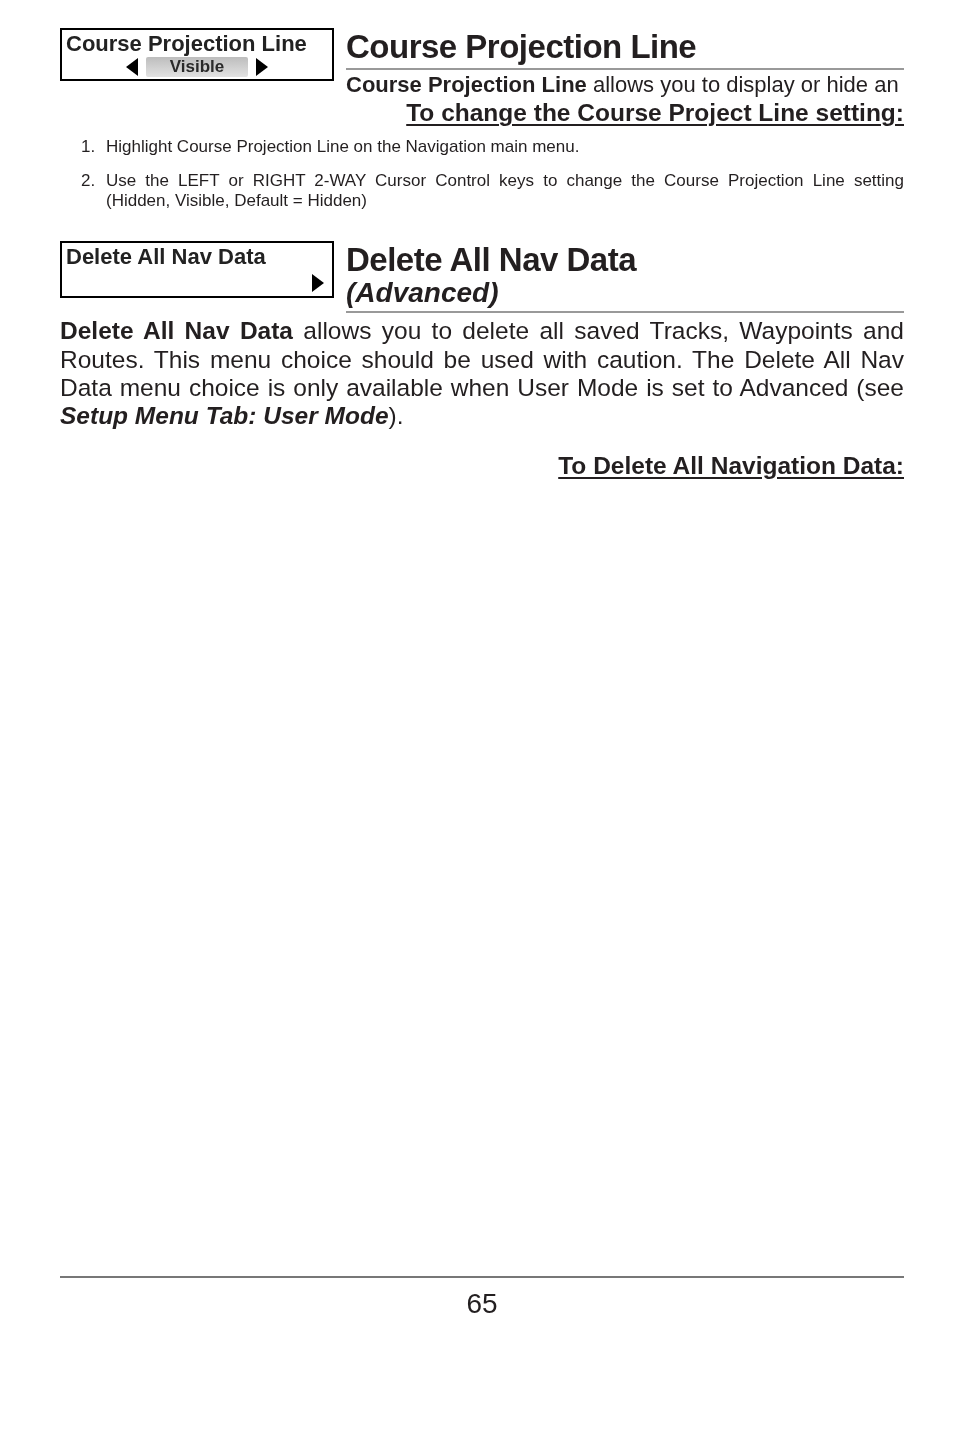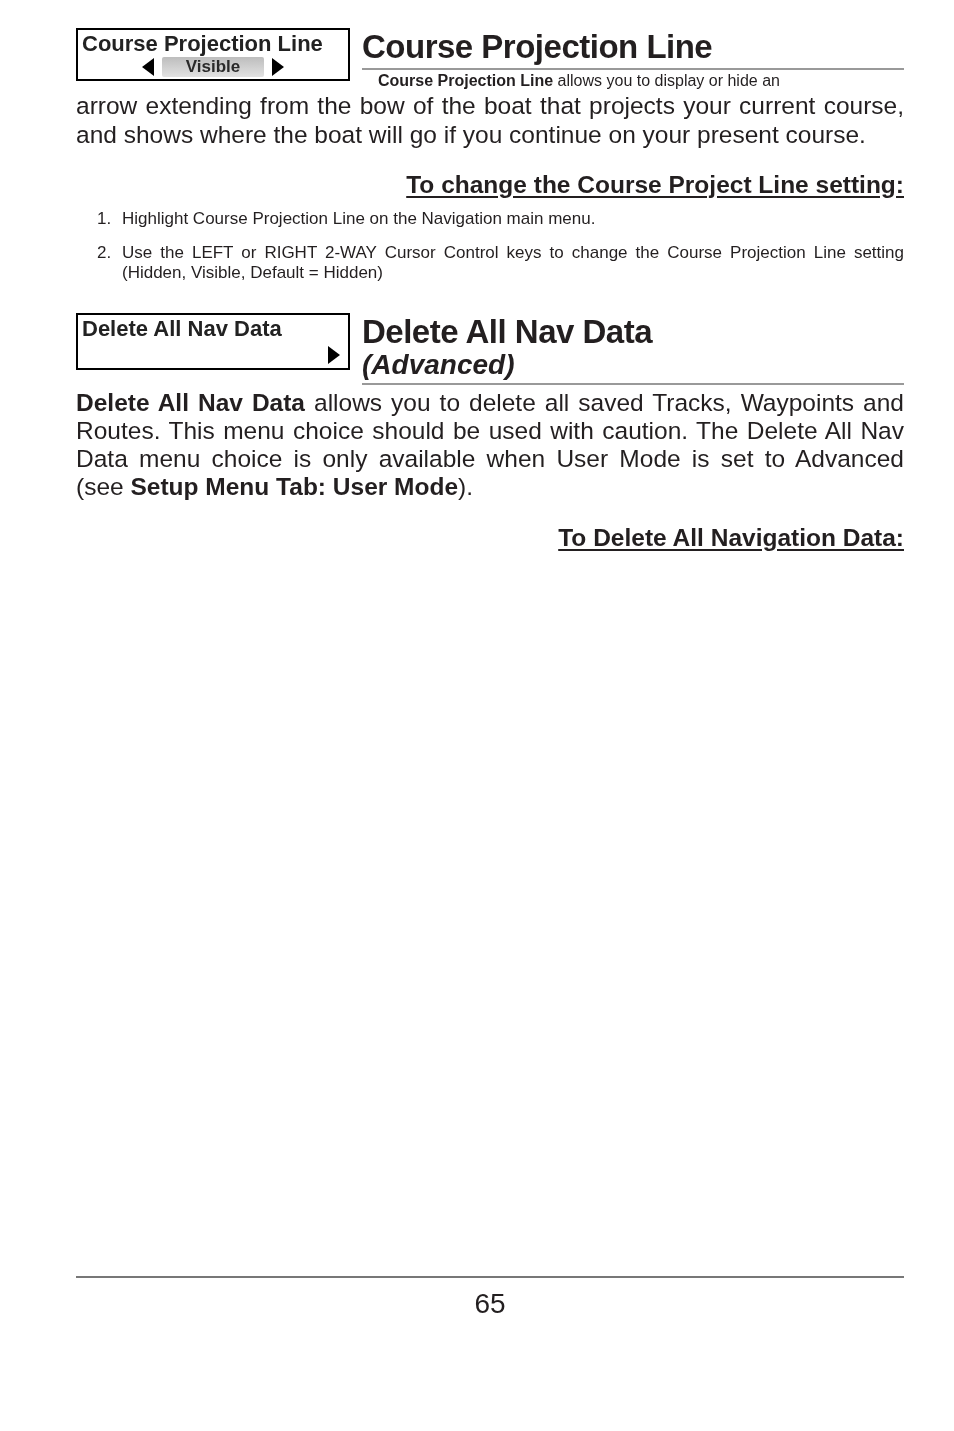--- a/index.html
+++ b/index.html
@@ -4,21 +4,21 @@
 <style>
   body {
     margin: 0;
     padding: 0;
     background: #fff;
     font-family: "Myriad Pro", "Segoe UI", Arial, sans-serif;
     color: #231f20;
     width: 954px;
   }
   .page {
-    padding: 28px 50px 40px 76px;
+    padding: 28px 50px 40px 60px;
     min-height: 1360px;
     box-sizing: border-box;
     display: flex;
     flex-direction: column;
   }
   .content { flex: 1; }
 
   .section-head {
     display: flex;
     align-items: flex-start;
@@ -72,31 +72,30 @@
   h2.big {
     margin: 0 0 2px 0;
     font-size: 33px;
     font-weight: 900;
     font-family: "Arial Black", Arial, sans-serif;
     letter-spacing: -0.5px;
     font-stretch: condensed;
   }
   .rule { height: 2px; background: #999; margin: 0 0 2px 0; }
   .after-rule-lead {
-    font-size: 16px;
+    font-size: 22px;
     line-height: 1.15;
-    margin-left: 16px;
   }
   .para {
     font-size: 24.5px;
     line-height: 1.15;
     margin: 0 0 22px 0;
   }
   .bold { font-weight: 700; }
-  .ital { }
+  .ital { font-style: italic; }
   .underline { text-decoration: underline; text-underline-offset: 3px; text-align: right; }
 
   h3.sub {
     font-size: 24.5px;
     font-weight: 700;
     margin: 0 0 10px 0;
   }
 
   ol.steps {
     margin: 0 0 30px 0;
@@ -141,21 +140,20 @@
         </div>
       </div>
       <div class="heading-col">
         <h2 class="big">Course Projection Line</h2>
         <div class="rule"></div>
         <div class="after-rule-lead">
           <span class="bold">Course Projection Line</span><span> allows you to display or hide an</span>
         </div>
       </div>
     </div>
-    <p class="para just">arrow extending from the bow of the boat that projects your current course, and shows where the boat will go if you continue on your present course.</p>
 
     <h3 class="sub underline">To change the Course Project Line setting:</h3>
     <ol class="steps">
       <li>Highlight Course Projection Line on the Navigation main menu.</li>
       <li>Use the LEFT or RIGHT 2-WAY Cursor Control keys to change the Course Projection Line setting (Hidden, Visible, Default = Hidden)</li>
     </ol>
 
     <div class="section-head" style="margin-top:18px;">
       <div class="ui-box">
         <div class="ui-box-title">Delete All Nav Data</div>

